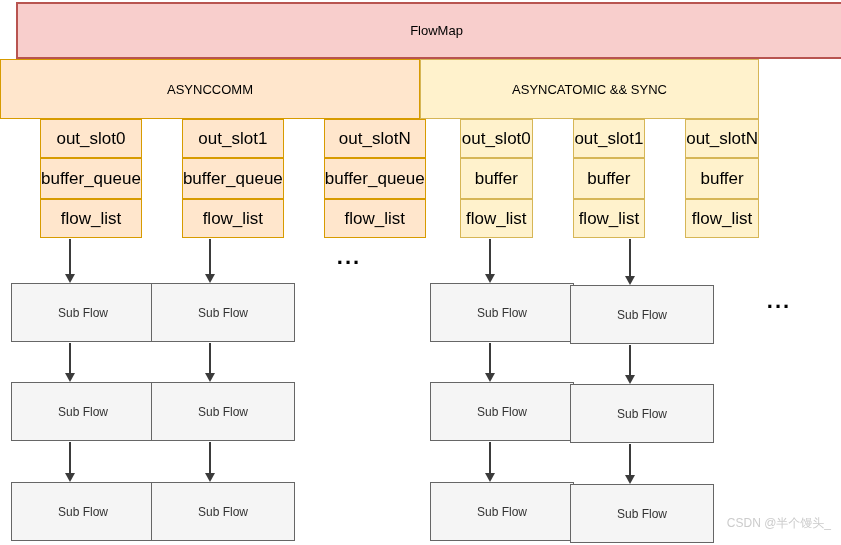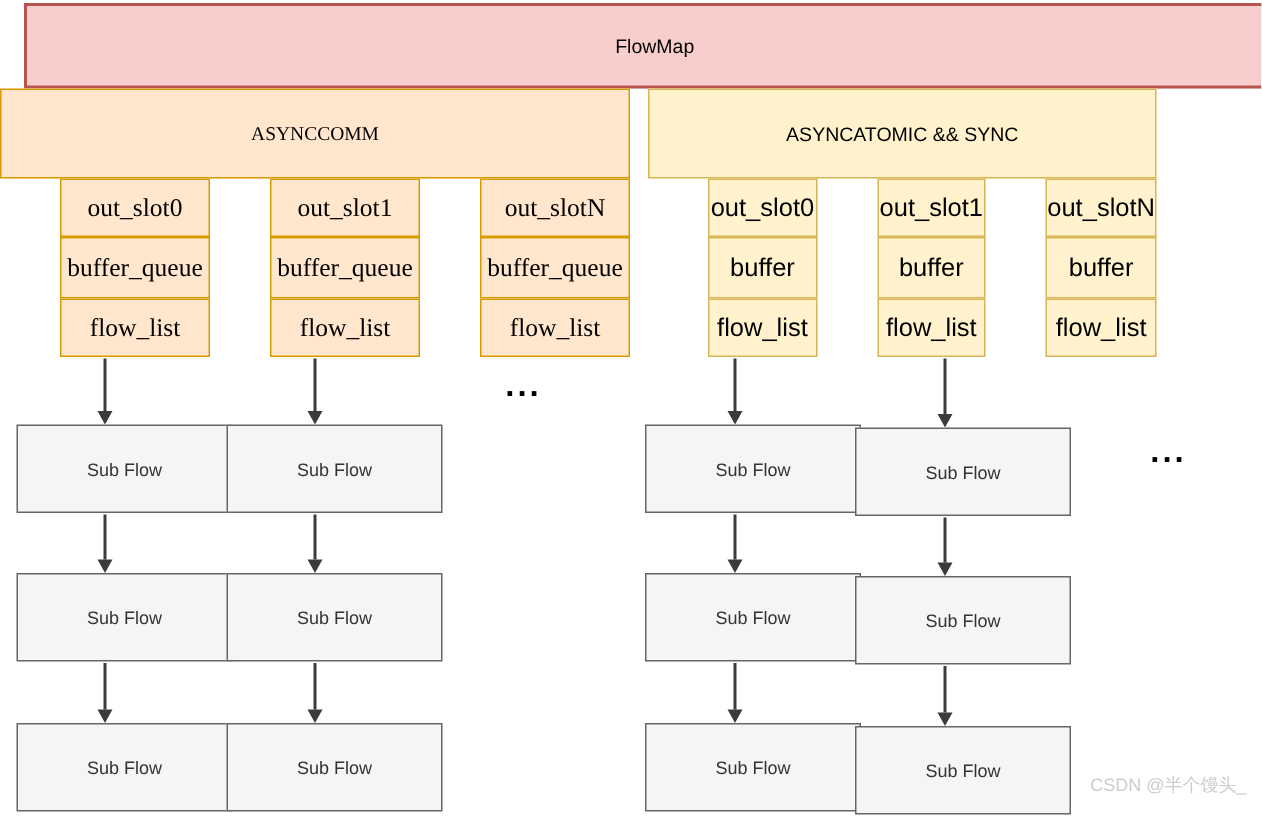--- a/index.html
+++ b/index.html
@@ -9,31 +9,31 @@
   }
   
   .banner{
     position:absolute;left:16px;top:2px;width:841px;height:57px;box-sizing:border-box;
     background:var(--banner-fill);border:2px solid var(--banner-stroke);
     display:flex;align-items:center;justify-content:center;font-size:13px;
   }
   
   .section{position:absolute;top:59px;box-sizing:border-box;}
   .section.left{left:0;width:420px;}
-  .section.right{left:432px;width:339px;}
+  .section.right{left:420px;width:339px;}
   .sec-header{
     height:60px;box-sizing:border-box;border:1px solid;
     display:flex;align-items:center;justify-content:center;font-size:13px;
   }
   .grid{display:grid;grid-template-columns:1fr 1fr 1fr;grid-template-rows:39px 41px 39px;}
   .cell{
     box-sizing:border-box;border:1px solid;
     display:flex;align-items:center;justify-content:center;font-size:17px;margin-left:40px;
   }
-  .section.left .sec-header,.section.left .cell{background:var(--left-fill);border-color:var(--left-stroke);font-family:Liberation Serif, serif;}
+  .section.left .sec-header,.section.left .cell{background:var(--left-fill);border-color:var(--left-stroke);}
   .section.right .sec-header,.section.right .cell{background:var(--right-fill);border-color:var(--right-stroke);}
   
   .subflow{
     position:absolute;width:144px;height:59px;box-sizing:border-box;
     background:var(--subflow-fill);border:1px solid var(--subflow-stroke);
     display:flex;align-items:center;justify-content:center;font-size:12px;color:#333;
   }
   
   .arrow{position:absolute;width:2px;background:#3b3b3b;}
   .arrow::after{

